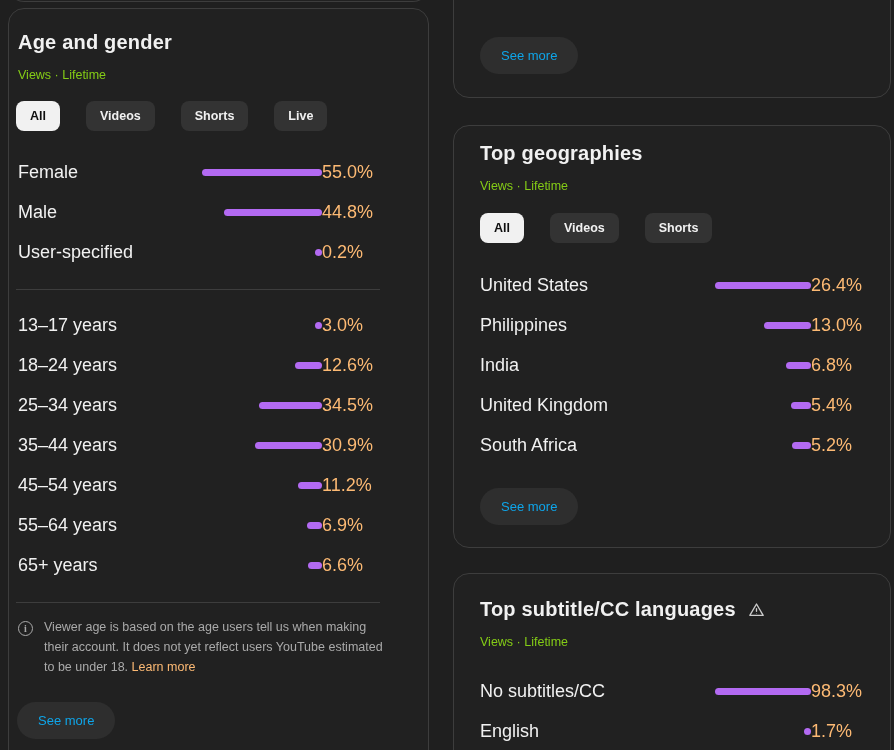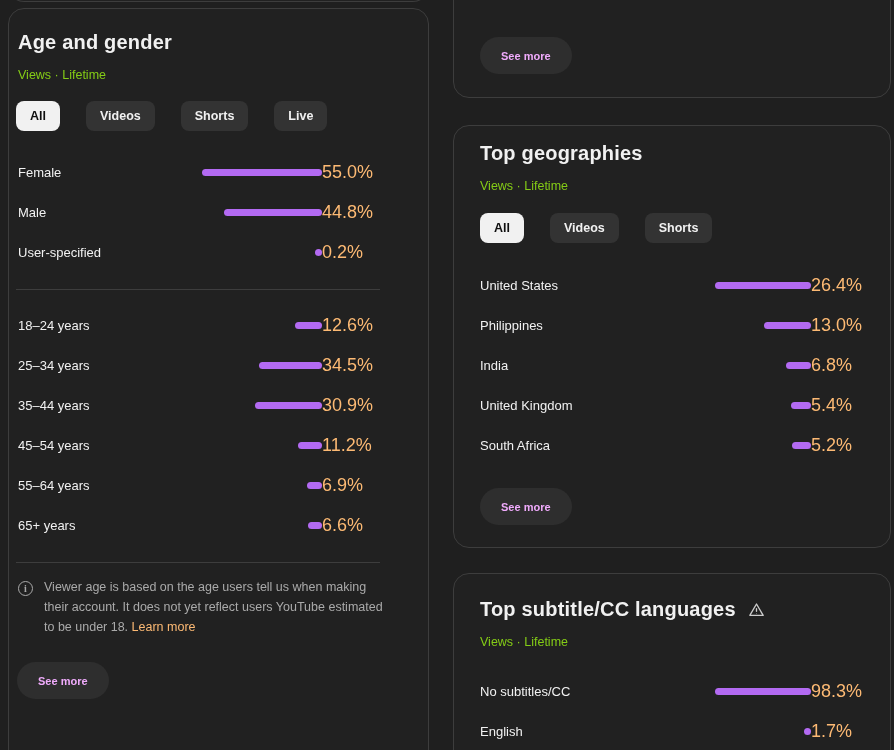--- a/index.html
+++ b/index.html
@@ -45,21 +45,21 @@
     height: 30px; padding: 0 14px; border-radius: 8px; border: none;
     background: #333333; color: #f1f1f1;
     font-family: inherit; font-size: 12.5px; font-weight: 700;
     display: inline-flex; align-items: center; cursor: pointer;
   }
   .chip.selected { background: #f1f1f1; color: #0f0f0f; }
 
   
   .rows { display: flex; flex-direction: column; }
   .stat-row { height: 40px; display: flex; align-items: center; }
-  .stat-label { flex: 1; font-size: 13px; color: #f1f1f1; }
+  .stat-label { flex: 1; font-size: 18px; color: #f1f1f1; }
   .bar-area { display: flex; justify-content: flex-end; align-items: center; flex: none; }
   .bar { height: 7px; border-radius: 4px; }
   .stat-pct { flex: none; text-align: left; font-size: 18px; color: #fdba74; }
   .card-age .bar-area { width: 120px; }
   .card-age .stat-pct { width: 58px; }
   .card-geo .bar-area, .card-cc .bar-area { width: 96px; }
   .card-geo .stat-pct, .card-cc .stat-pct { width: 46px; }
   .card-geo .rows { margin-top: 22px; }
   .card-cc  .rows { margin-top: 22px; }
   .card-geo .see-more-btn { margin-top: 23px; }
@@ -72,22 +72,22 @@
     color: #aaaaaa; font-size: 10px; font-weight: 700; line-height: 12px;
     display: flex; align-items: center; justify-content: center;
     font-family: "Liberation Serif", "DejaVu Serif", serif;
   }
   .footnote-text { font-size: 12.5px; line-height: 20px; color: #aaaaaa; max-width: 340px; }
   .footnote-text a { color: #fdba74; text-decoration: none; }
 
   
   .see-more-btn {
     height: 37px; padding: 0 21px; border: none; border-radius: 19px;
-    background: #2e2e2e; color: #f0abfc;
-    font-family: inherit; font-size: 11px; font-weight: 700;
+    background: #2e2e2e; color: #0ea5e9;
+    font-family: inherit; font-size: 13px; font-weight: 400;
     display: inline-flex; align-items: center; cursor: pointer;
   }
 
   .warn-icon { margin-left: 12px; display: inline-flex; }
 </style>
 </head>
 <body>
 
 <div class="card card-stub-left"></div>
 
@@ -122,20 +122,27 @@
         <span class="bar-area">
           <span class="bar" style="border-radius: 50%; width: 7px; background: rgb(179, 106, 242);"></span>
         </span>
         <span class="stat-pct">0.2%</span>
       </div>
     </div>
 
   <div class="divider"></div>
 
   <div class="rows age">
+      <div class="stat-row">
+        <span class="stat-label">13–17 years</span>
+        <span class="bar-area">
+          <span class="bar" style="border-radius: 50%; width: 7px; background: rgb(179, 106, 242);"></span>
+        </span>
+        <span class="stat-pct">3.0%</span>
+      </div>
       <div class="stat-row">
         <span class="stat-label">18–24 years</span>
         <span class="bar-area">
           <span class="bar" style="width: 27.4909px; background: rgb(179, 106, 242);"></span>
         </span>
         <span class="stat-pct">12.6%</span>
       </div>
       <div class="stat-row">
         <span class="stat-label">25–34 years</span>
         <span class="bar-area">

